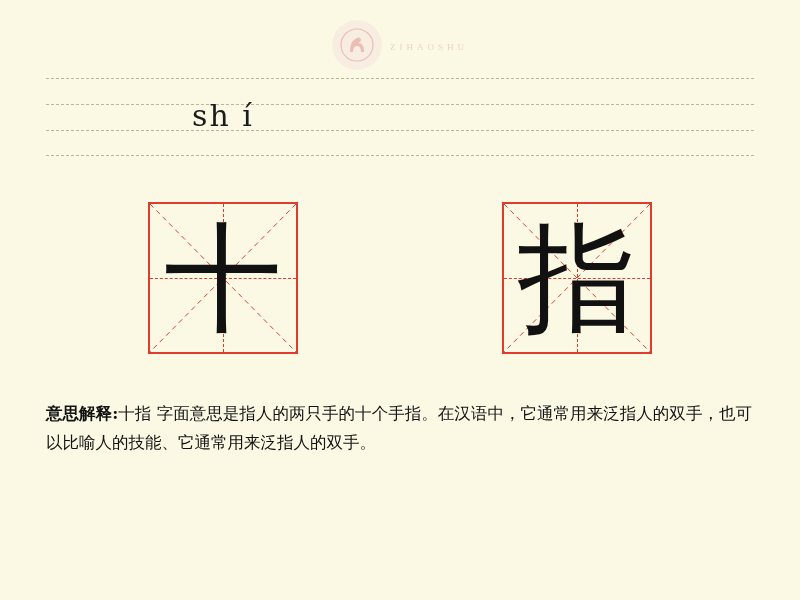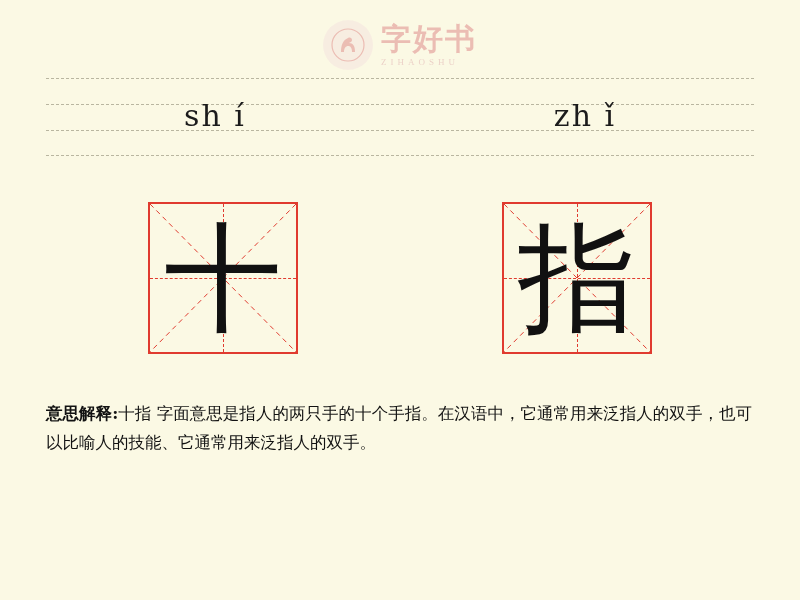--- a/index.html
+++ b/index.html
@@ -201,39 +201,35 @@
 <div class="page">
 
   <div class="logo">
     <div class="logo-mark">
       <svg width="34" height="34" viewBox="0 0 34 34">
         <circle cx="17" cy="17" r="16" fill="none" stroke="#d76b72" stroke-width="1.2"></circle>
         <path d="M10 24 C10 17 12 12 17 10 C19 9 21 10 21 12 C21 14 19 14 18 15 C22 15 24 18 24 24 L21 24 C21 19 19 18 17 18 C15 18 13 20 13 24 Z" fill="#d76b72"></path>
       </svg>
     </div>
     <div class="logo-text">
-      <div class="logo-cn">字好书</div>
       <div class="logo-en">ZIHAOSHU</div>
     </div>
   </div>
 
   <div class="pinyin-block">
     <div class="staff">
       <div class="line l1"></div>
       <div class="line l2"></div>
       <div class="line l3"></div>
       <div class="line l4"></div>
     </div>
     <div class="pinyin-row">
       <div class="pinyin-cell">
         <span class="pinyin-text">sh í</span>
       </div>
-      <div class="pinyin-cell">
-        <span class="pinyin-text">zh ǐ</span>
-      </div>
     </div>
   </div>
 
   <div class="chars-row">
 
     <div class="char-cell">
       <div class="tianzige">
         <div class="v"></div>
         <div class="h"></div>
         <div class="d1">

